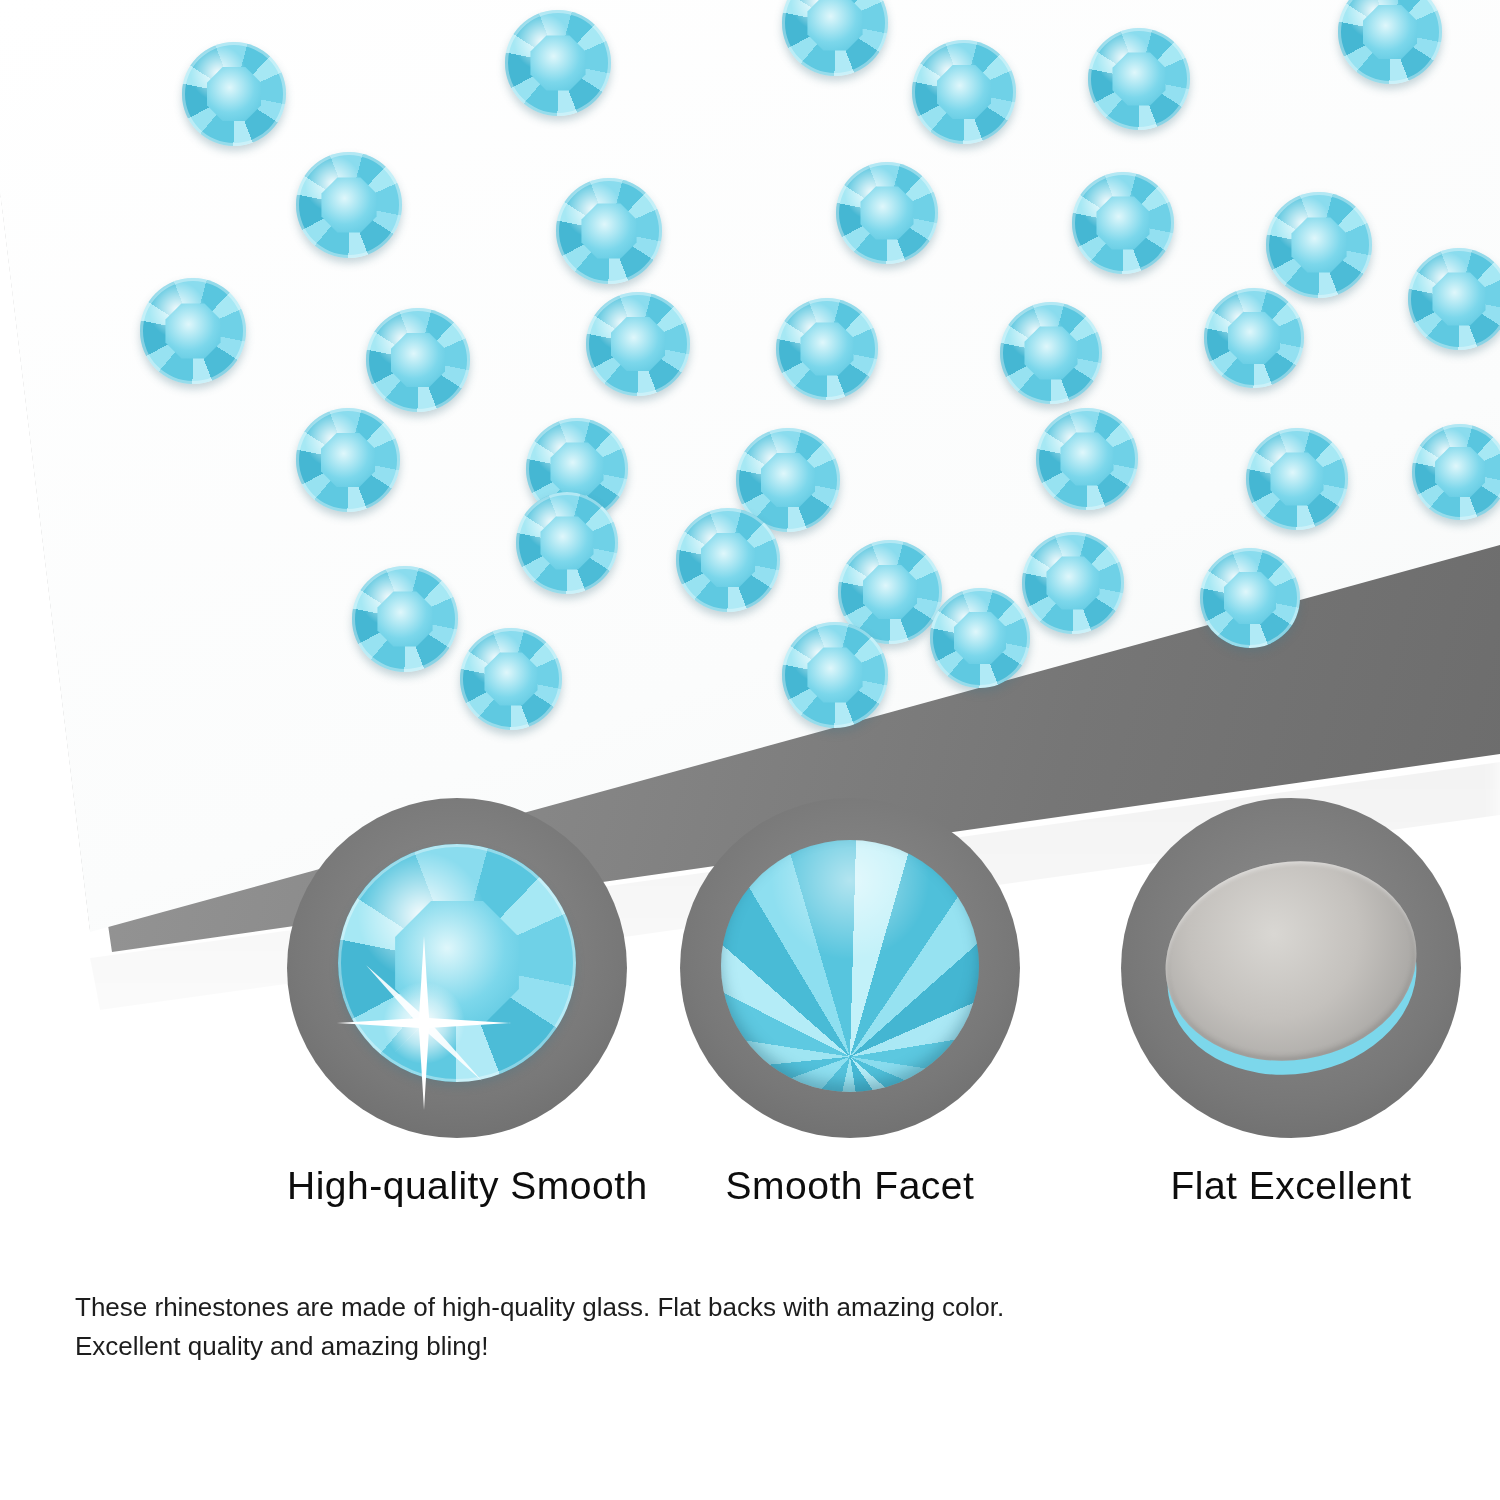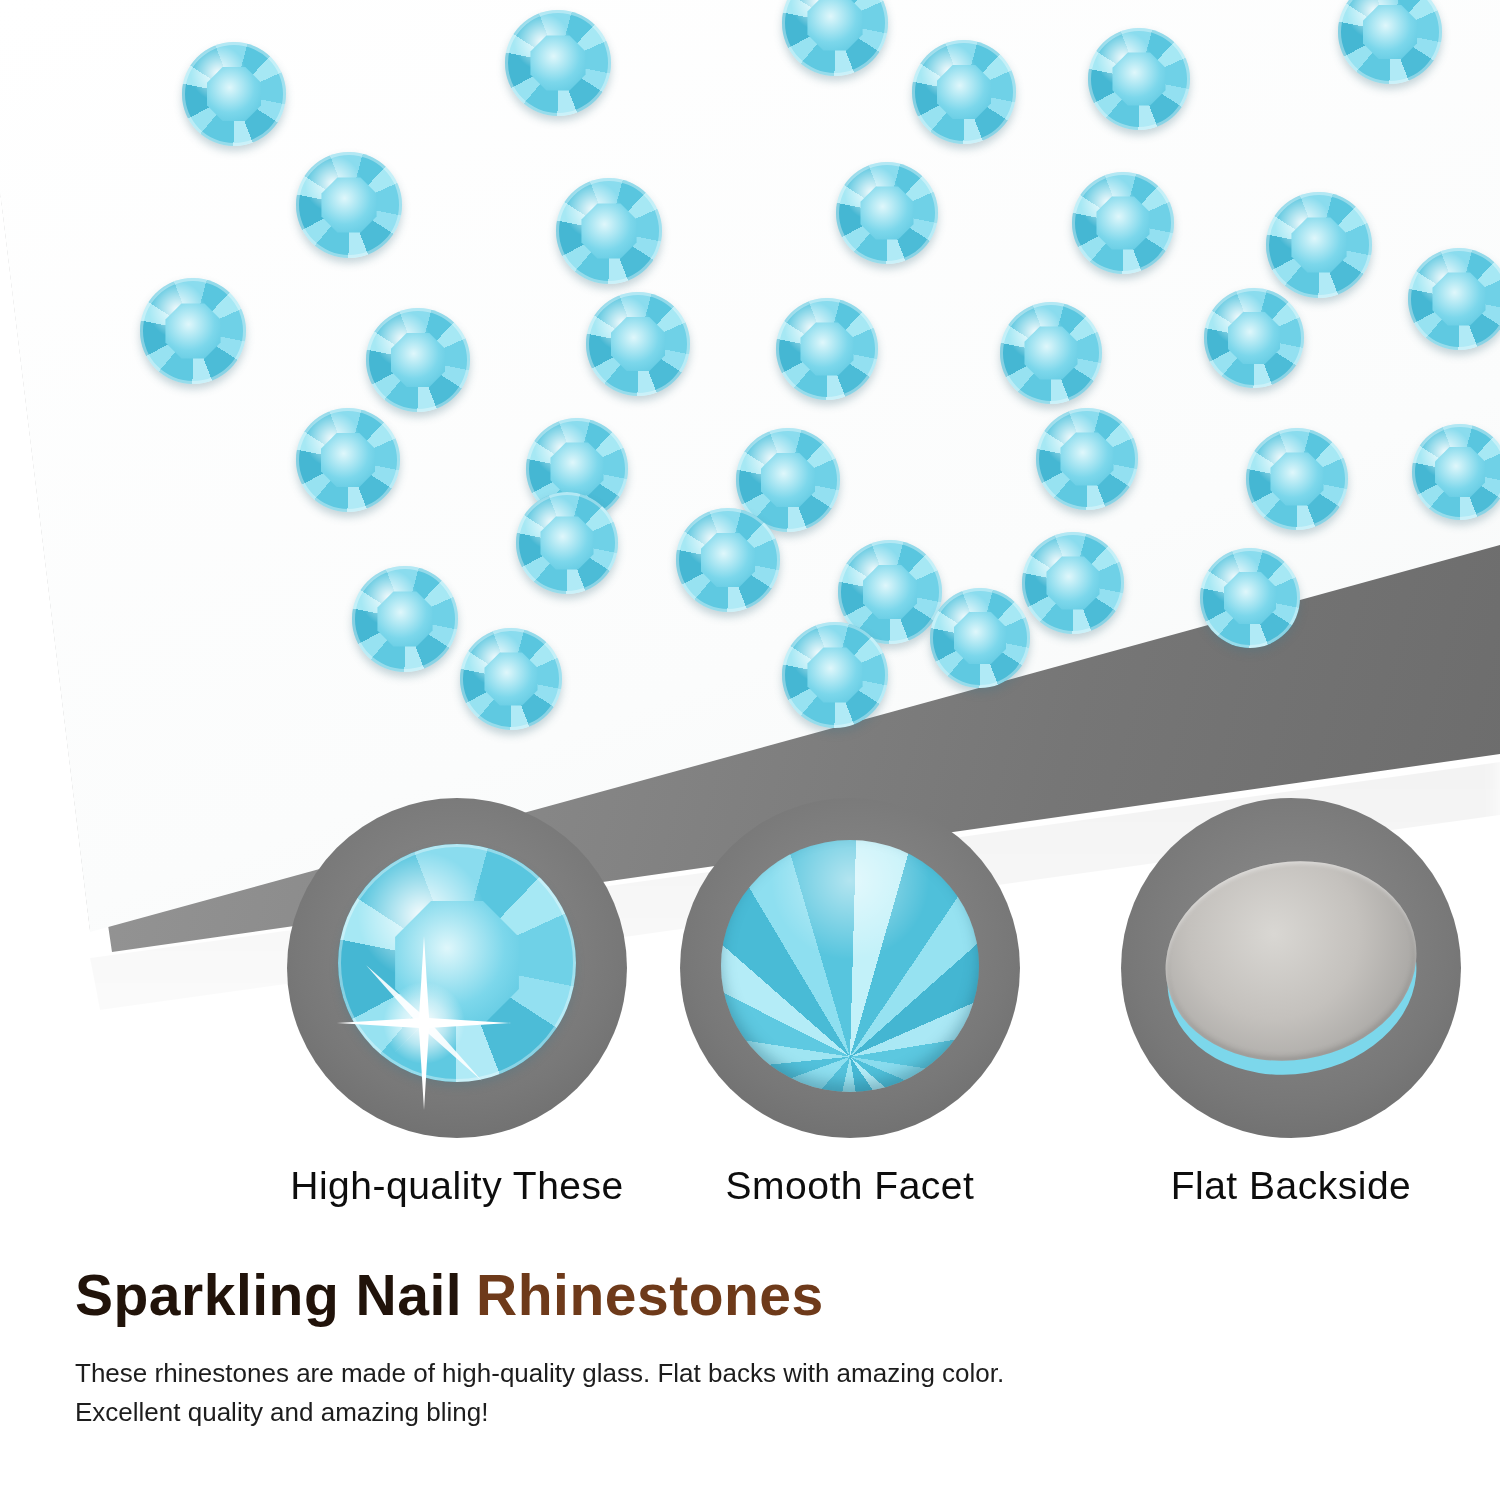--- a/index.html
+++ b/index.html
@@ -127,41 +127,38 @@
             <stop offset="100%" stop-color="#ffffff" stop-opacity="0"></stop>
           </radialGradient>
         </defs>
         <circle cx="100" cy="100" r="46" fill="url(#glow)"></circle>
         <polygon points="100,2 106,100 100,198 94,100" fill="#ffffff"></polygon>
         <polygon points="2,100 100,94 198,100 100,106" fill="#ffffff"></polygon>
         <polygon points="35,35 104,96 165,165 96,104" fill="#ffffff" opacity=".9"></polygon>
         <polygon points="165,35 104,96 35,165 96,104" fill="#ffffff" opacity=".9"></polygon>
       </svg>
     </div>
-    <div class="callout-label">High-quality These</div>
+    <div class="callout-label">High-quality Smooth</div>
   </div>
 
   <div class="callout callout-2">
     <div class="circle">
       <div class="facet-gem"></div>
     </div>
     <div class="callout-label">Smooth Facet</div>
   </div>
 
   <div class="callout callout-3">
     <div class="circle">
       <div class="flat-rim"></div>
       <div class="flat-back"></div>
     </div>
-    <div class="callout-label">Flat Backside</div>
+    <div class="callout-label">Flat Excellent</div>
   </div>
 
   <div class="text-block">
-    <h1 class="heading">
-      <span class="p1">Sparkling Nail</span><span class="p2">Rhinestones</span>
-    </h1>
     <div class="desc">
       <div>These rhinestones are made of high-quality glass. Flat backs with amazing color.</div>
       <div>Excellent quality and amazing bling!</div>
     </div>
   </div>
 
 </div>
 
 </body></html>

